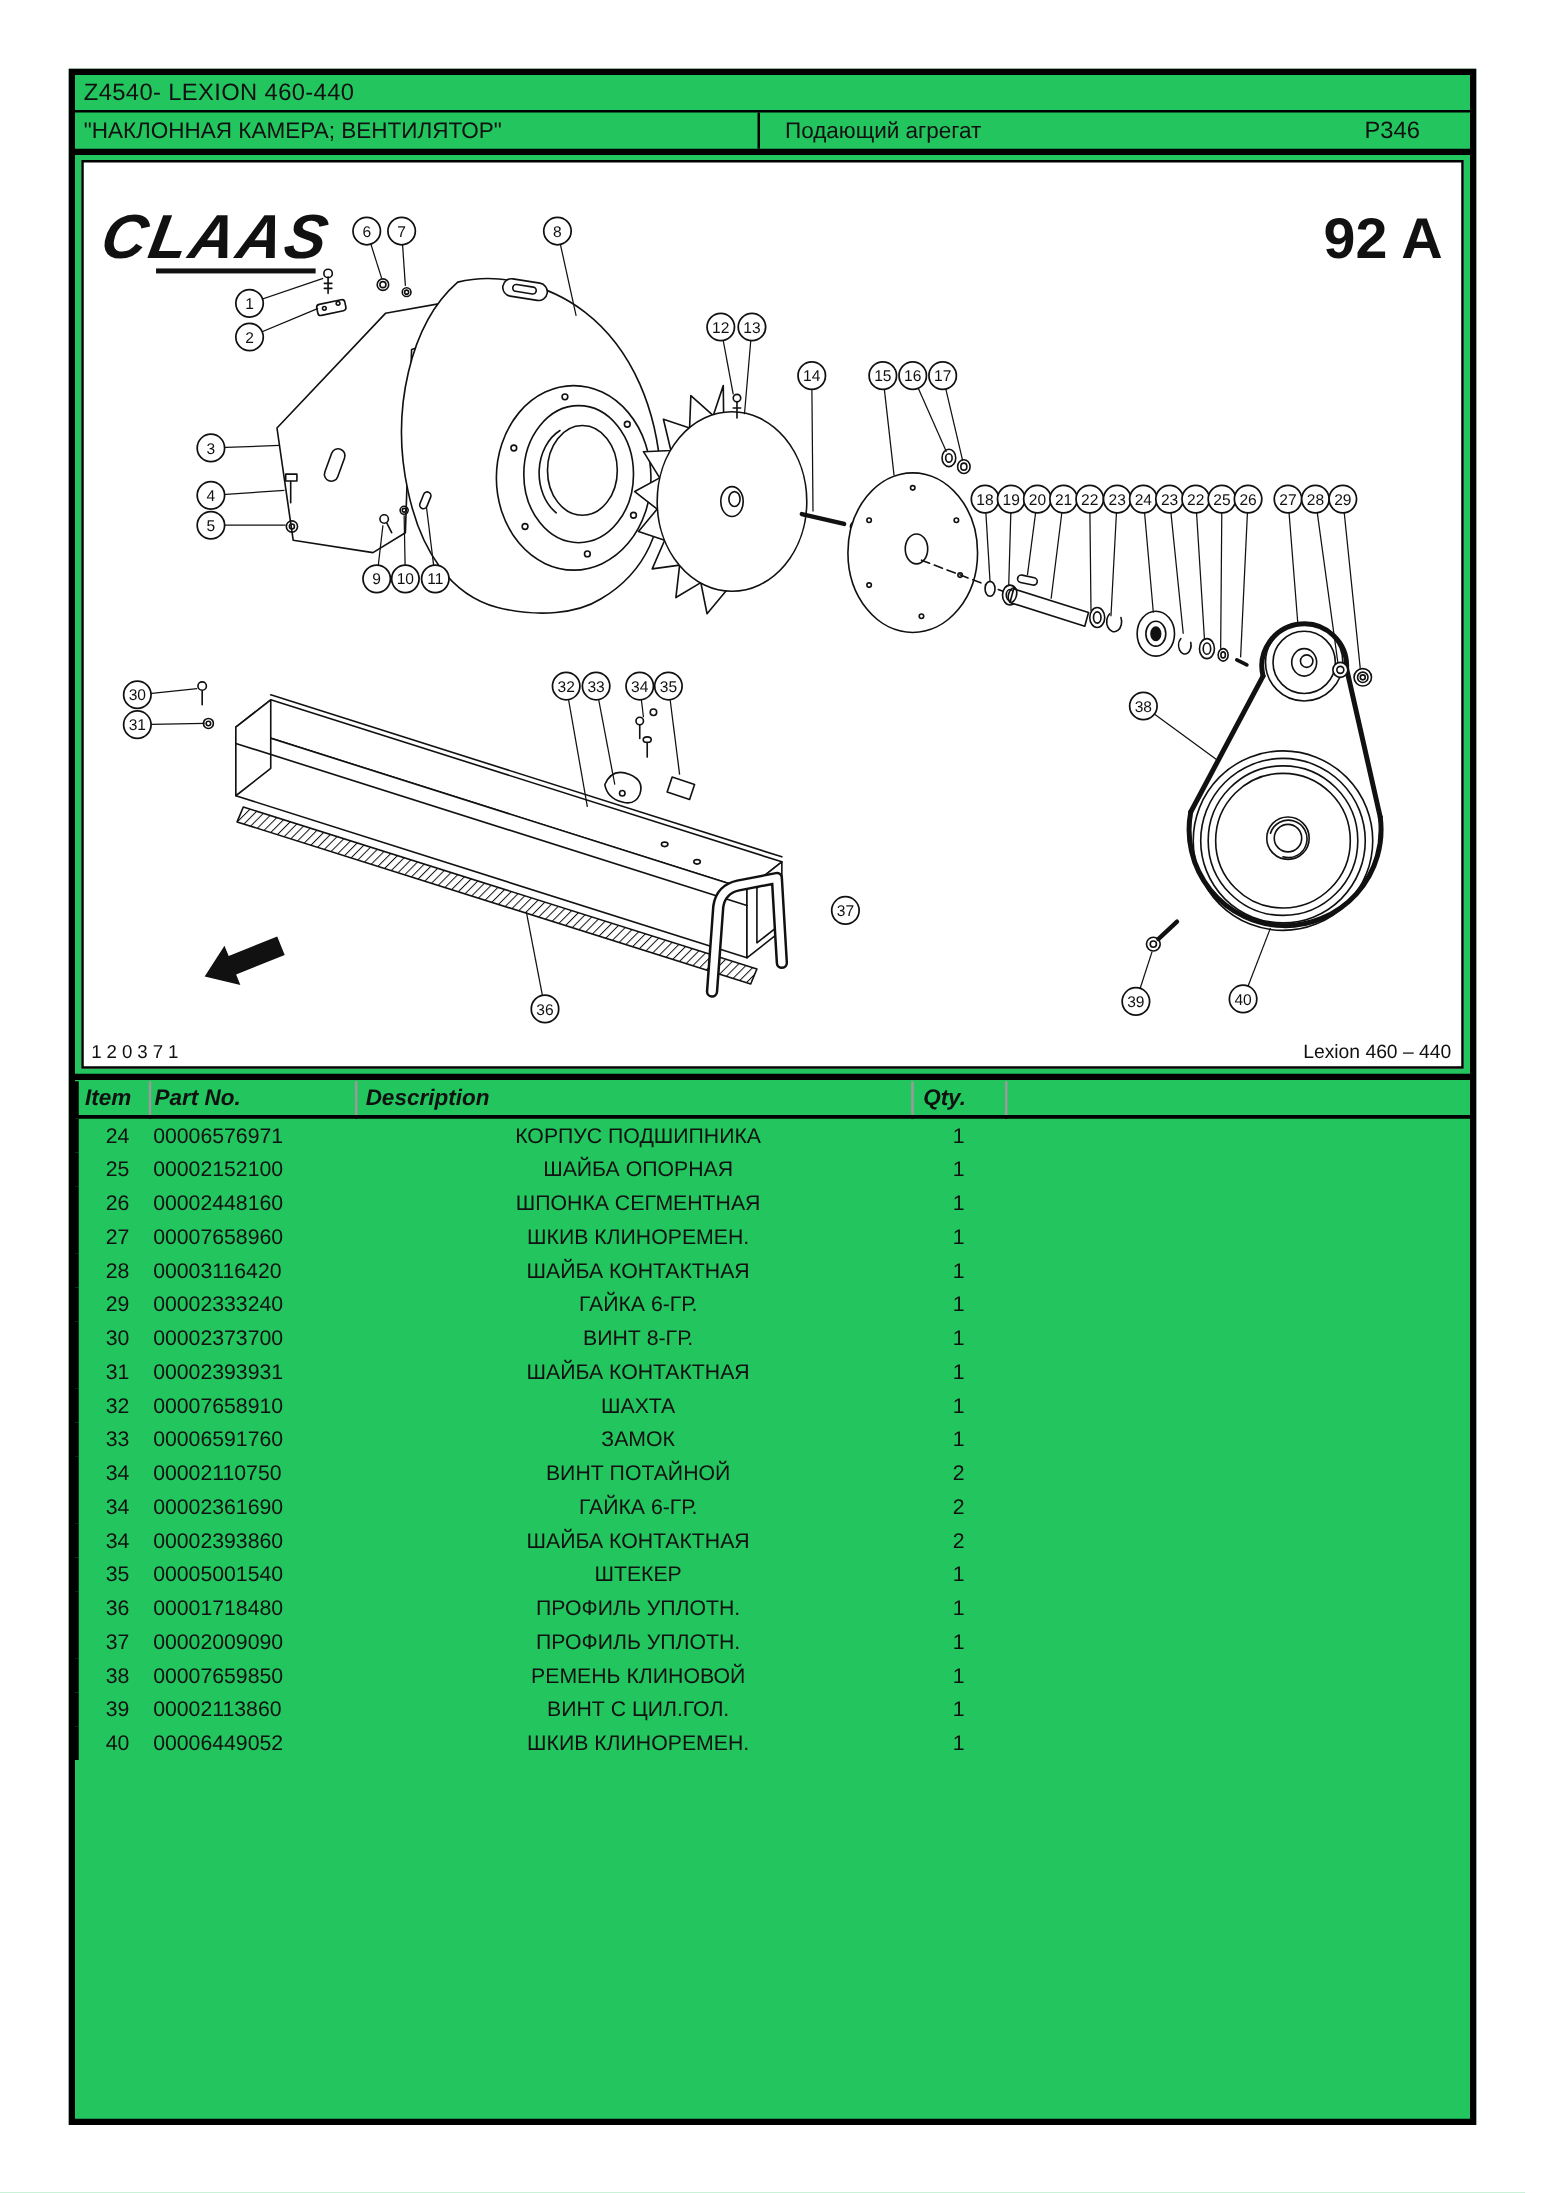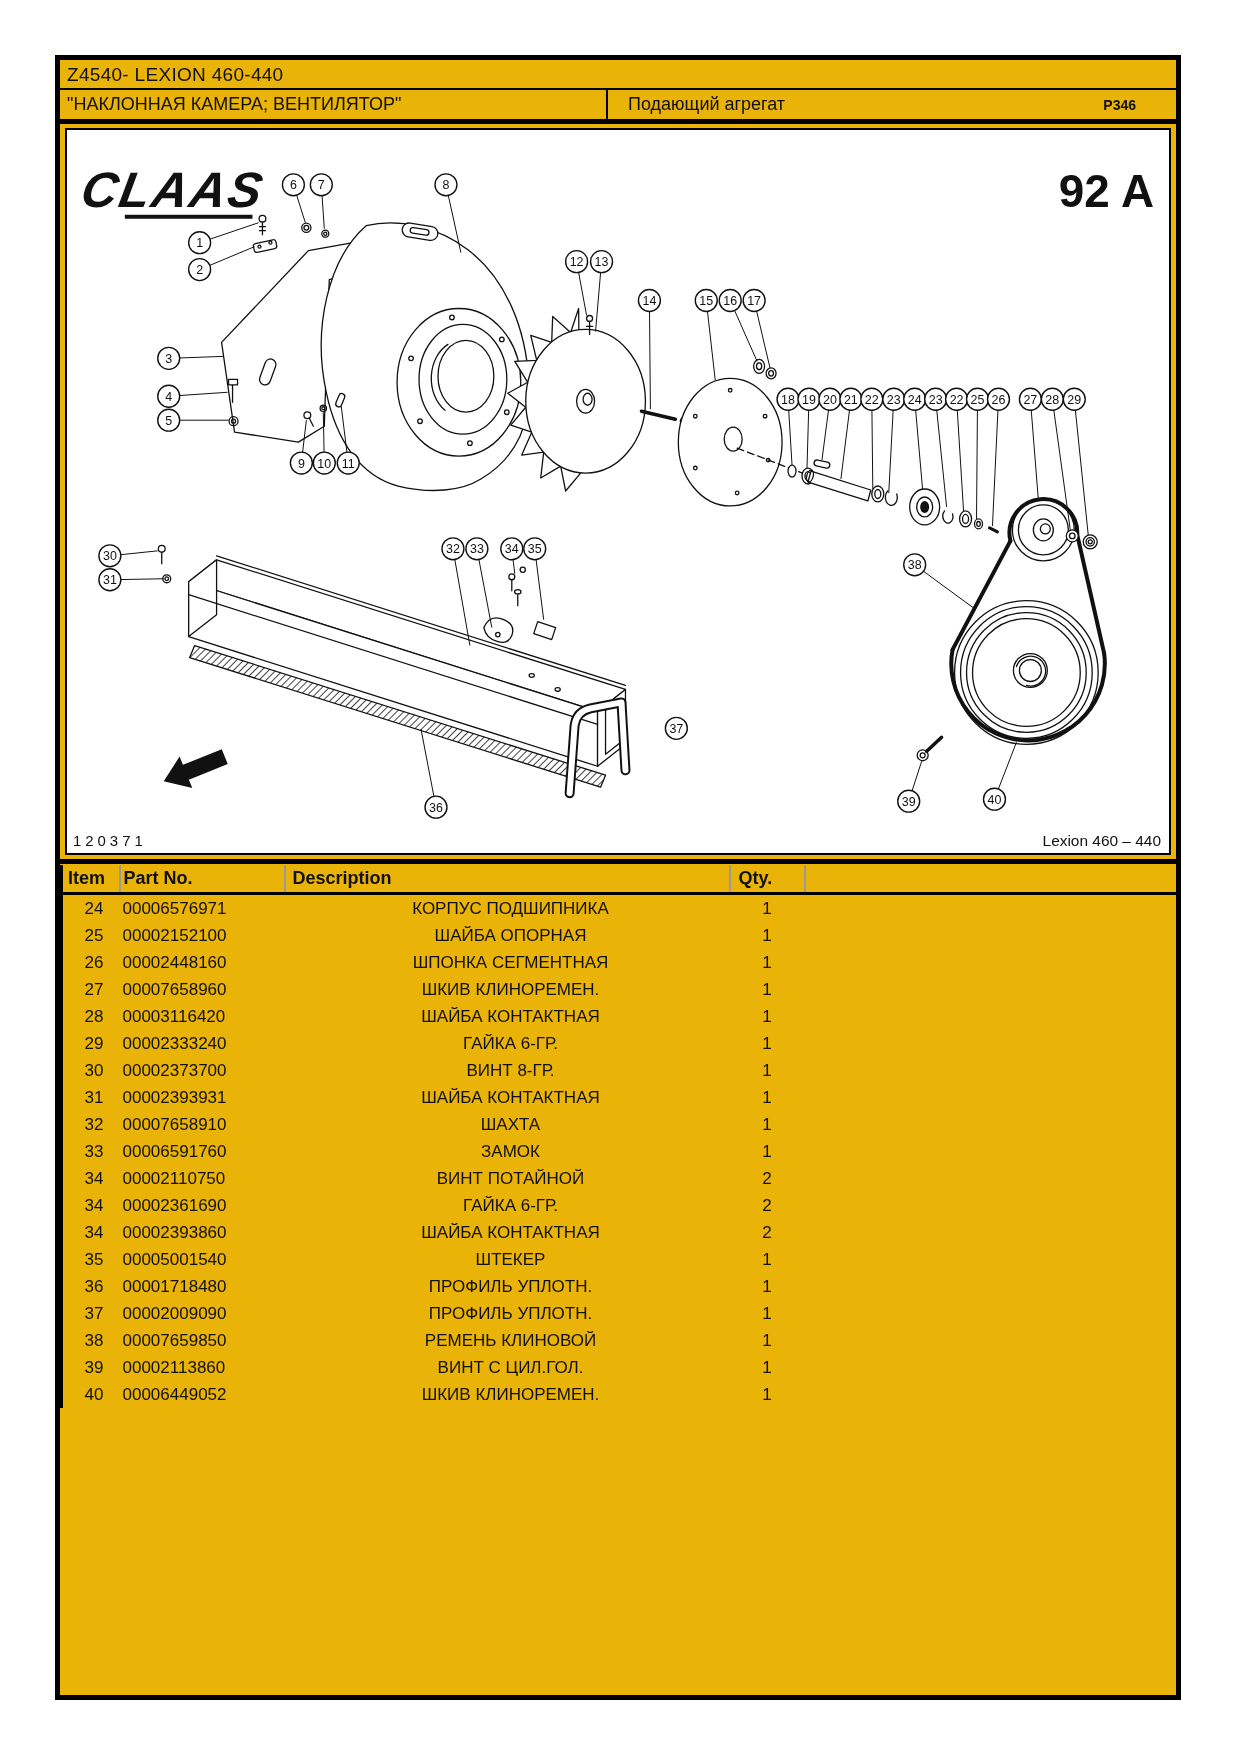--- a/index.html
+++ b/index.html
@@ -1,36 +1,36 @@
 <!DOCTYPE html>
 <html><head>
 <meta charset="utf-8">
 <style>
   html,body{margin:0;padding:0;background:#fff;}
   body{width:1240px;height:1754px;position:relative;
        font-family:"Liberation Sans","DejaVu Sans",sans-serif;color:#111;}
   .frame{position:absolute;left:55px;top:55px;width:1126px;height:1645px;
-         border:5px solid #000;box-sizing:border-box;background:#eab308;}
+         border:5px solid #000;box-sizing:border-box;background:#22c55e;}
   .title-row{height:30px;border-bottom:2px solid #000;box-sizing:border-box;
              font-size:19px;padding:4px 0 0 7px;letter-spacing:.3px;}
   .sub-row{height:34px;border-bottom:5px solid #000;box-sizing:border-box;
            display:flex;align-items:center;font-size:18px;}
   .sec-title{width:546px;padding-left:7px;box-sizing:border-box;}
   .vdiv{width:2px;align-self:stretch;background:#000;}
   .subsec{margin-left:20px;}
-  .pcode{margin-left:auto;margin-right:40px;font-weight:bold;font-size:14px;}
+  .pcode{margin-left:auto;margin-right:40px;font-weight:normal;font-size:19px;}
   .diagram{margin:4px 5px 0 5px;border:2px solid #000;height:727px;
            box-sizing:border-box;position:relative;background:#fff;}
   .diagram svg{display:block;width:100%;height:100%;}
   .tablewrap{margin-top:4px;border-top:5px solid #000;padding-top:1px;}
   table{border-collapse:collapse;width:100%;border-left:3px solid #000;
         font-size:17px;table-layout:fixed;}
   col.w0{width:58px;}col.w1{width:165px;}col.w2{width:445px;}col.w3{width:75px;}
   thead tr{border-bottom:3px solid #000;}
-  th{font-size:18px;font-weight:bold;text-align:left;height:27px;padding:0;}
+  th{font-size:18px;font-weight:bold;text-align:left;height:27px;padding:0;font-style:italic;}
   th.c1,th.c2,th.c3{border-left:2px solid #9a9a9a;}
   th.c3{border-right:2px solid #9a9a9a;}
   th.c0{padding-left:5px;}th.c1{padding-left:3px;}th.c2{padding-left:7px;}th.c3{padding-left:8px;}
   td{height:27px;padding:0;overflow:hidden;white-space:nowrap;}
   td.c0{text-align:right;padding-right:16px;}
   td.c1{padding-left:3px;}
   td.c2{padding-left:7px;text-align:center;}
   td.c3{text-align:center;}
 </style>
 </head>

